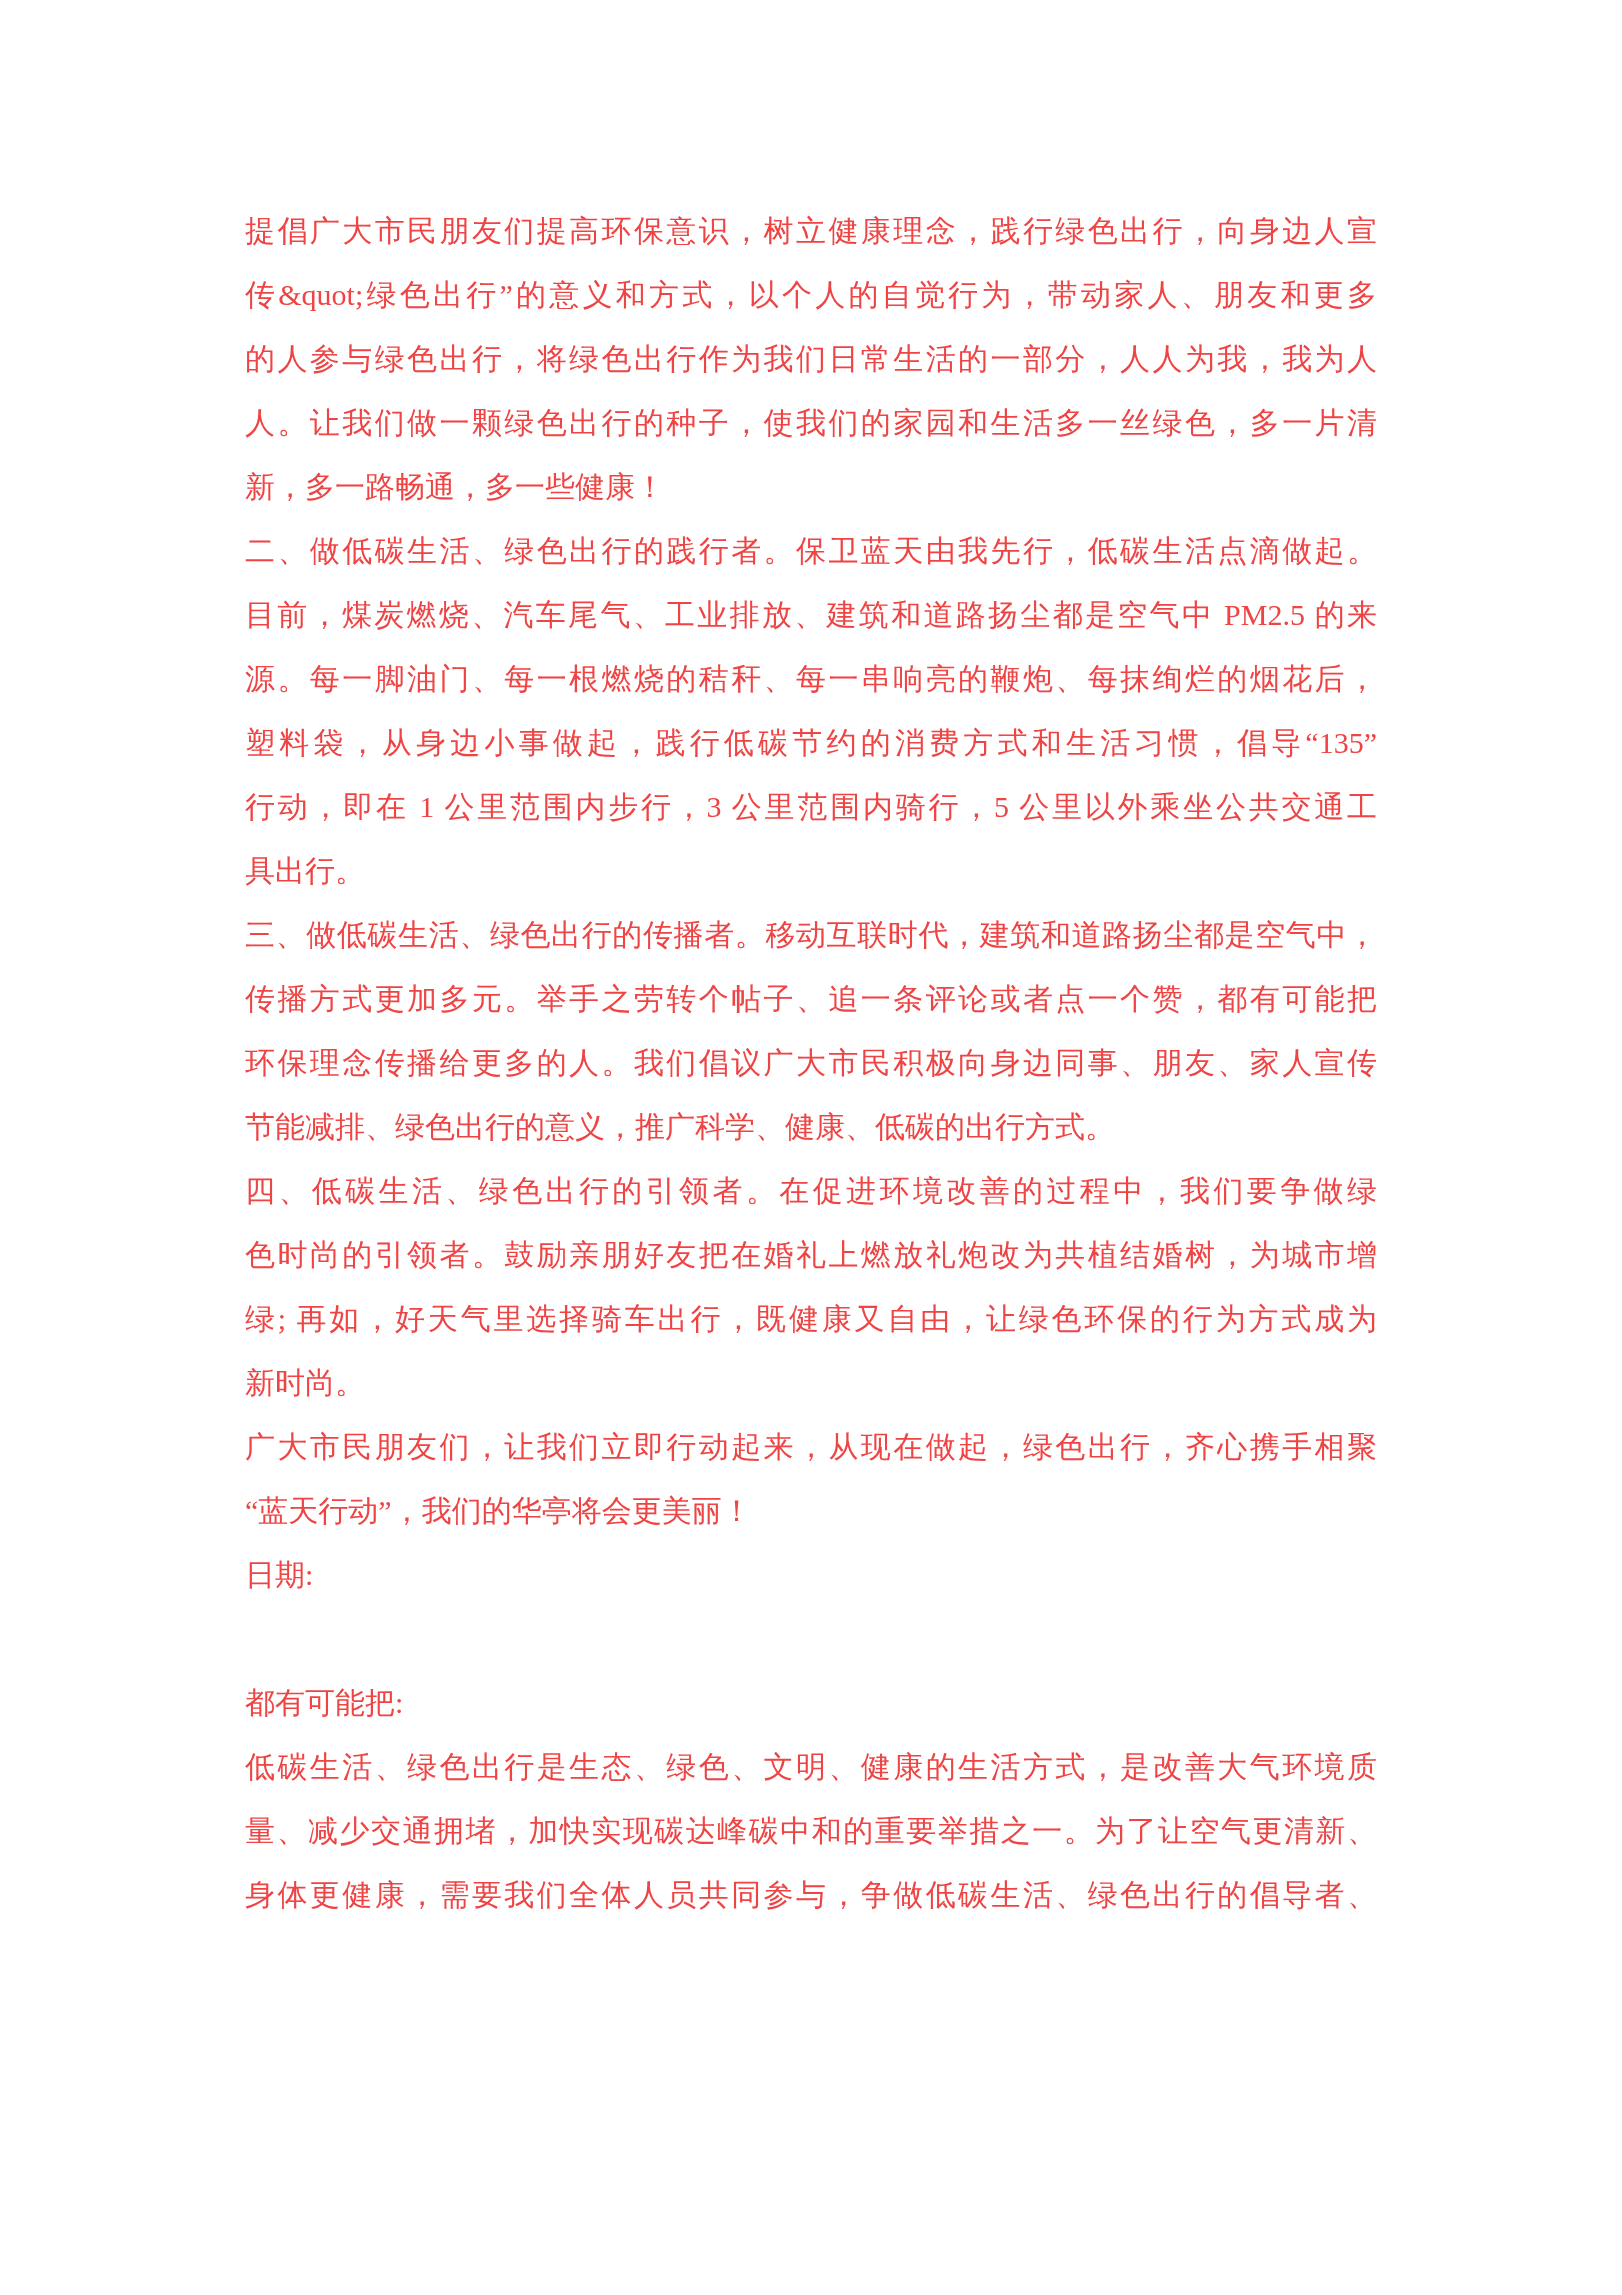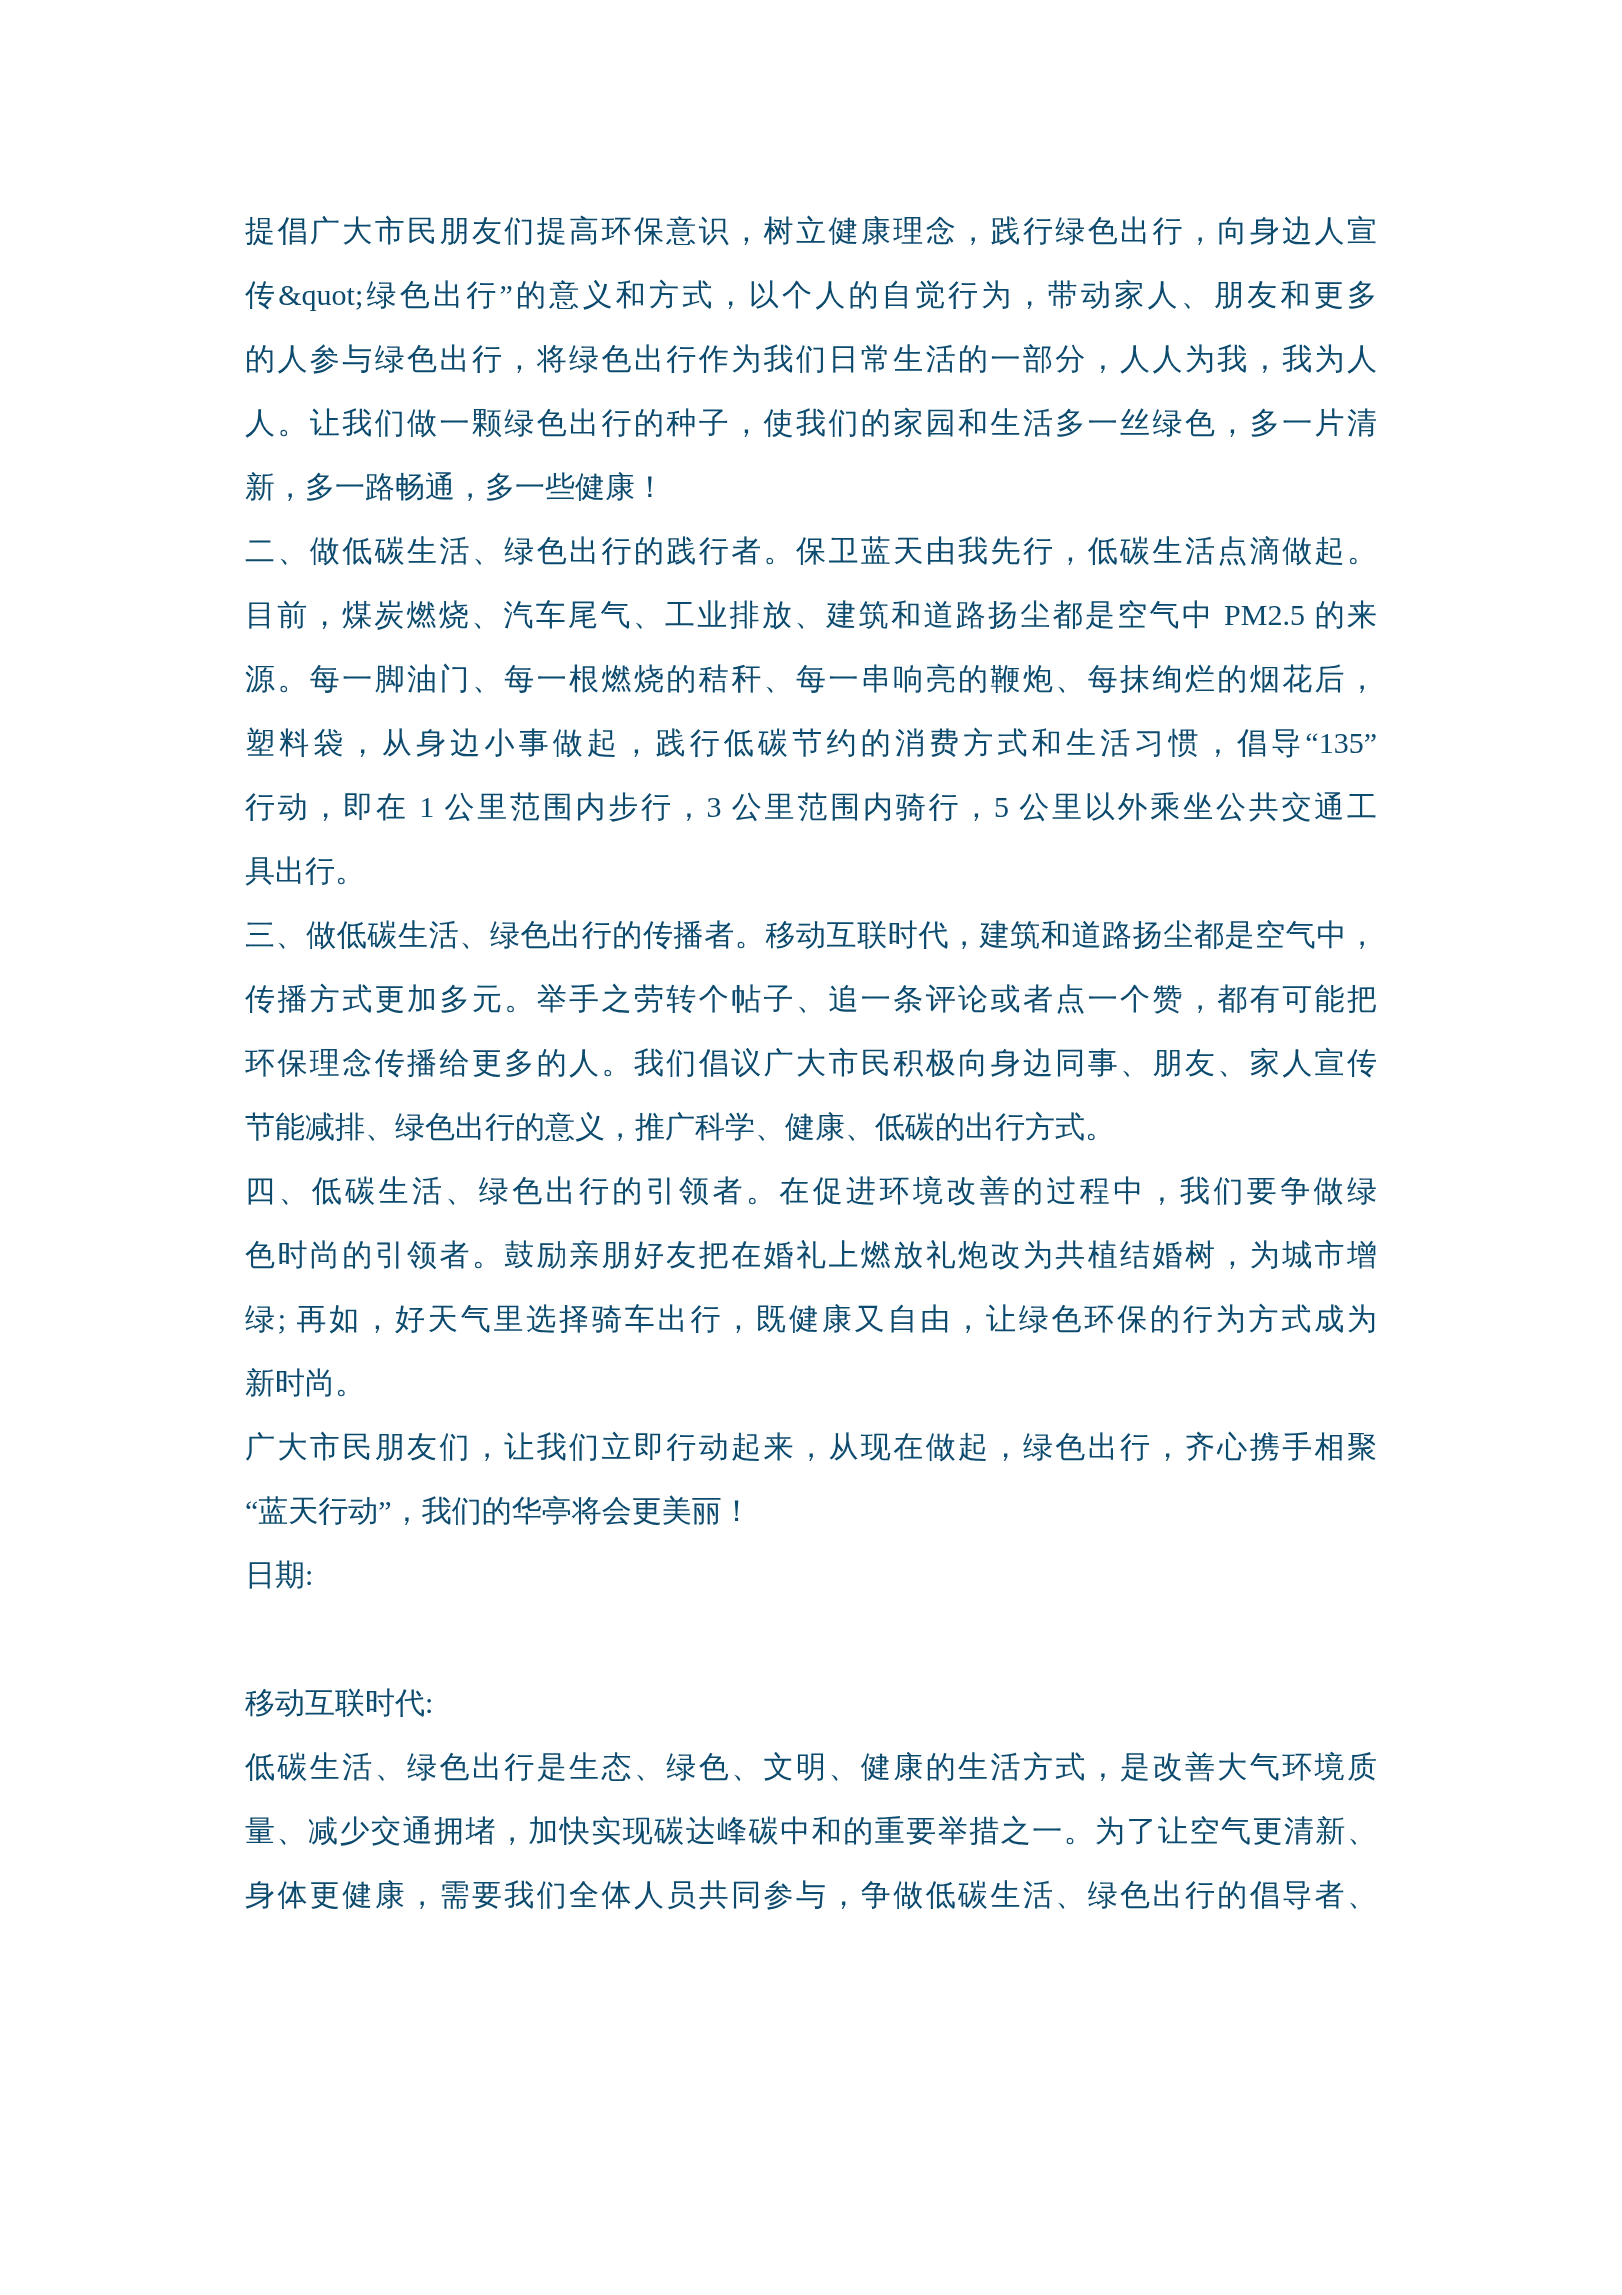--- a/index.html
+++ b/index.html
@@ -12,21 +12,21 @@
     width: 1623px;
     height: 2295px;
     background: #ffffff;
     overflow: hidden;
   }
   .doc-text {
     position: absolute;
     left: 245px;
     top: 199px;
     width: 1132px;
-    color: #0c4a6e;
+    color: #ef4444;
     font-family: "Liberation Serif", "DejaVu Serif", serif;
     font-size: 30px;
   }
   .ln {
     height: 64px;
     line-height: 64px;
     overflow: hidden;
     text-align: justify;
     text-align-last: justify;
   }
@@ -56,19 +56,19 @@
     <div class="ln">环保理念传播给更多的人。我们倡议广大市民积极向身边同事、朋友、家人宣传</div>
     <div class="ln end">节能减排、绿色出行的意义，推广科学、健康、低碳的出行方式。</div>
     <div class="ln">四、低碳生活、绿色出行的引领者。在促进环境改善的过程中，我们要争做绿</div>
     <div class="ln">色时尚的引领者。鼓励亲朋好友把在婚礼上燃放礼炮改为共植结婚树，为城市增</div>
     <div class="ln">绿; 再如，好天气里选择骑车出行，既健康又自由，让绿色环保的行为方式成为</div>
     <div class="ln end">新时尚。</div>
     <div class="ln">广大市民朋友们，让我们立即行动起来，从现在做起，绿色出行，齐心携手相聚</div>
     <div class="ln end">“蓝天行动”，我们的华亭将会更美丽！</div>
     <div class="ln end">日期:</div>
     <div class="ln end"></div>
-    <div class="ln end">移动互联时代:</div>
+    <div class="ln end">都有可能把:</div>
     <div class="ln">低碳生活、绿色出行是生态、绿色、文明、健康的生活方式，是改善大气环境质</div>
     <div class="ln">量、减少交通拥堵，加快实现碳达峰碳中和的重要举措之一。为了让空气更清新、</div>
     <div class="ln">身体更健康，需要我们全体人员共同参与，争做低碳生活、绿色出行的倡导者、</div>
   </div>
 </div>
 
 
 </body></html>

